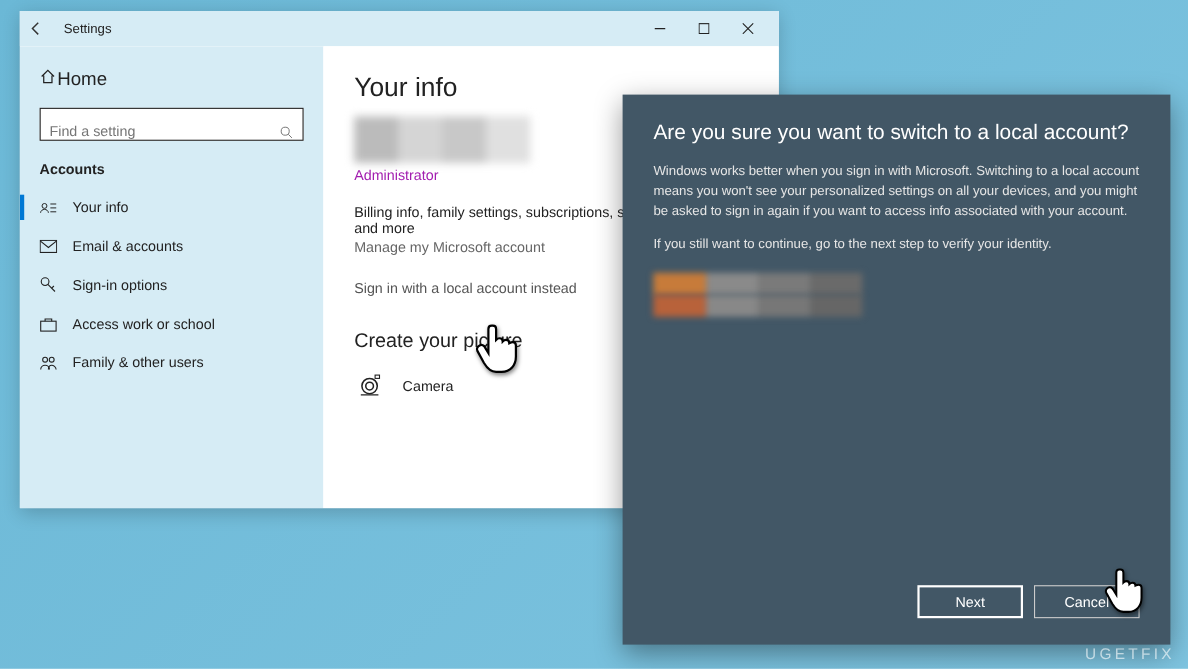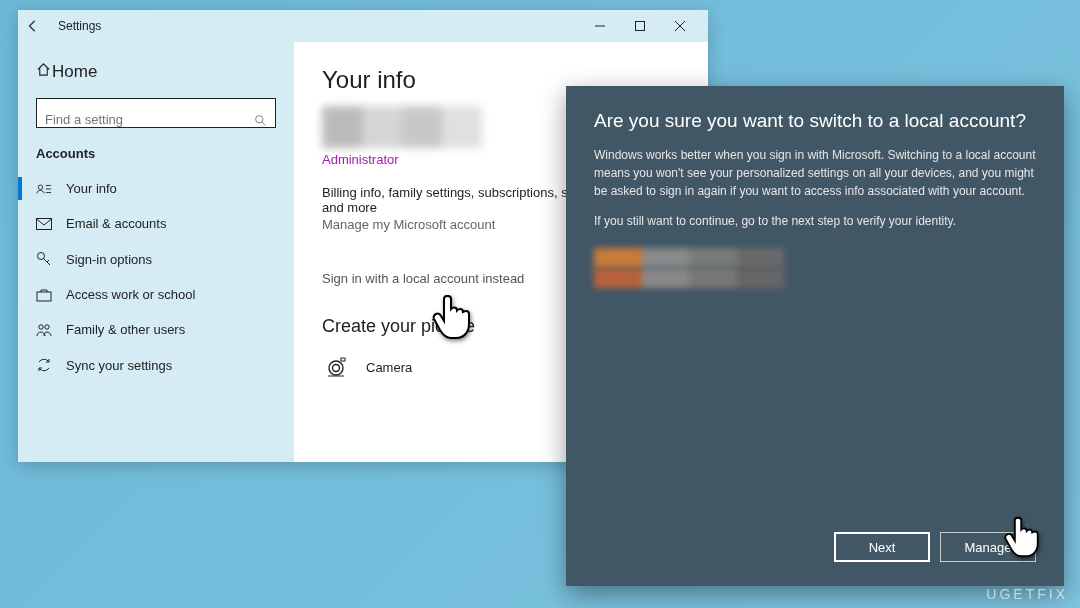--- a/index.html
+++ b/index.html
@@ -28,21 +28,21 @@
 .content { flex: 1; background: #fff; padding: 24px 28px; overflow: hidden; }
 .content h1 { font-size: 24px; font-weight: 400; color: #222; margin-bottom: 12px; }
 .blur-name { width: 160px; height: 42px; background: #ddd; filter: blur(4px); margin-bottom: 4px; display: flex; }
 .blur-name span { flex: 1; }
 .blur-name span:nth-child(1){background:#bbb;}
 .blur-name span:nth-child(2){background:#d5d5d5;}
 .blur-name span:nth-child(3){background:#c8c8c8;}
 .blur-name span:nth-child(4){background:#e0e0e0;}
 .sub { font-size: 13px; color: #a21caf; margin-bottom: 18px; }
 .text-line { font-size: 13px; color: #222; margin-bottom: 2px; }
-.link { font-size: 13px; color: #666; margin-bottom: 39px; display: block; }
+.link { font-size: 13px; color: #666; margin-bottom: 22px; display: block; }
 .local-link { font-size: 13px; color: #555; margin-bottom: 30px; display: block; }
 .h2 { font-size: 18px; font-weight: 400; color: #222; margin-bottom: 16px; }
 .pic-option { display: flex; align-items: center; gap: 16px; font-size: 13px; color: #222; margin-bottom: 14px; }
 .pic-option .icon-box { width: 28px; height: 28px; display: flex; align-items: center; justify-content: center; }
 
 .cursor-hand { position: absolute; left: 430px; top: 290px; filter: drop-shadow(1px 2px 2px rgba(0,0,0,0.5)); pointer-events: none; }
 .cursor-hand2 { position: absolute; left: 1002px; top: 512px; filter: drop-shadow(1px 2px 2px rgba(0,0,0,0.5)); pointer-events: none; }
 
 .dialog { position: absolute; left: 566px; top: 86px; width: 498px; height: 500px; background: #425766; color: #fff; box-shadow: 0 8px 24px rgba(0,0,0,0.4); padding: 24px 28px; display: flex; flex-direction: column; }
 .dialog h2 { font-size: 19px; font-weight: 400; margin-bottom: 14px; }
@@ -161,31 +161,20 @@
         <span class="icon">
             <svg width="16" height="14" viewBox="0 0 16 14">
               <circle cx="5" cy="4" r="2.2" stroke="#222" fill="none"></circle>
               <circle cx="11" cy="4" r="2.2" stroke="#222" fill="none"></circle>
               <path d="M1 13c0-2.5 2-4 4-4s4 1.5 4 4" stroke="#222" fill="none"></path>
               <path d="M8 13c0-2.5 1.5-4 3-4s4 1.5 4 4" stroke="#222" fill="none"></path>
             </svg>
           </span>
         <span>Family &amp; other users</span>
       </div>
-      <div class="nav-item">
-        <span class="icon">
-            <svg width="16" height="16" viewBox="0 0 16 16">
-              <path d="M13 5 A6 6 0 0 0 3 5" stroke="#222" fill="none"></path>
-              <path d="M3 11 A6 6 0 0 0 13 11" stroke="#222" fill="none"></path>
-              <path d="M13 2 V5 H10" stroke="#222" fill="none"></path>
-              <path d="M3 14 V11 H6" stroke="#222" fill="none"></path>
-            </svg>
-          </span>
-        <span>Sync your settings</span>
-      </div>
     </div>
 
     <div class="content">
       <h1>Your info</h1>
       <div class="blur-name">
           <span></span>
           <span></span>
           <span></span>
           <span></span>
         </div>
@@ -227,21 +216,21 @@
     <div class="row">
         <span></span>
         <span></span>
         <span></span>
         <span></span>
       </div>
   </div>
   <div class="spacer"></div>
   <div class="dialog-buttons">
     <button class="primary">Next</button>
-    <button>Manage</button>
+    <button>Cancel</button>
   </div>
 </div>
 
 <svg class="cursor-hand2" width="44" height="50" viewBox="0 0 48 54">
   <path d="M18 6 c2 0 3 1.5 3 3 v10 c1-1 2-1.5 3-1.5 2 0 3 1.5 3 3 c1-1 2-1.5 3-1.5 2 0 3 1.5 3 3 c1-.5 2-1 3-1 2 0 3 1.5 3 3 v10 c0 8-5 14-13 14 h-5 c-5 0-8-3-11-8 l-6-11 c-1-2 0-4 2-5 2-1 4 0 5 2 l3 5 V9 c0-1.5 1-3 3-3 z" fill="#fff" stroke="#000" stroke-width="2"></path>
 </svg>
 
 <div class="watermark">UGETFIX</div>
 
 </body></html>

